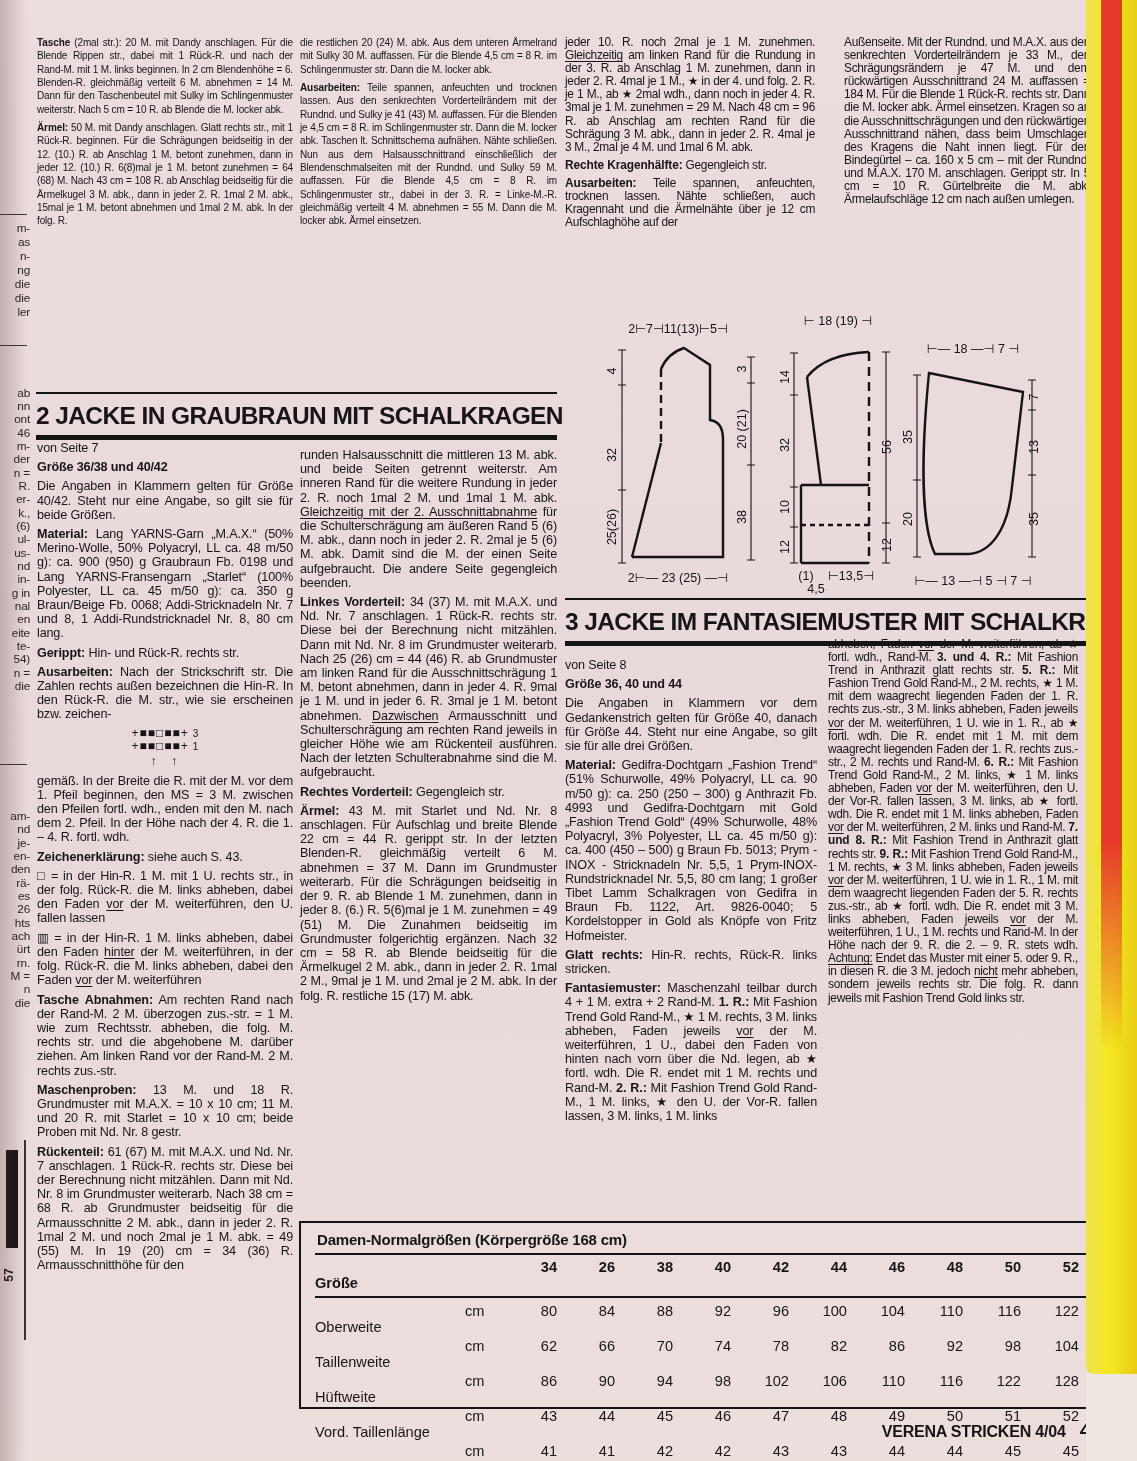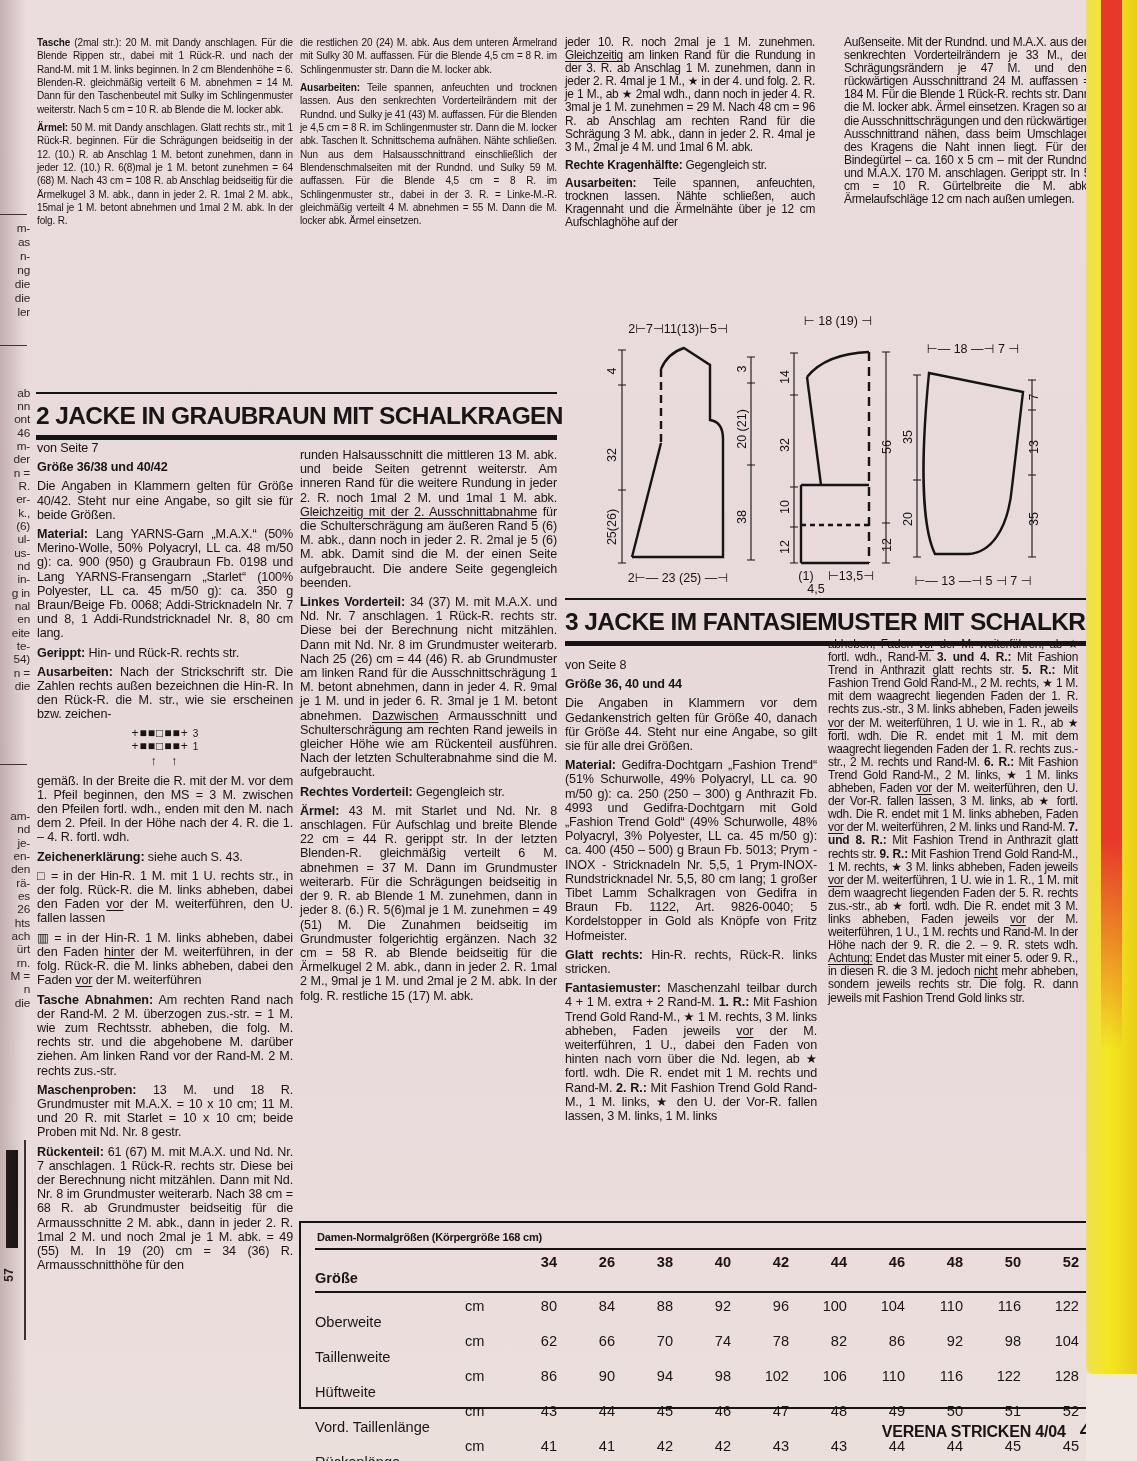--- a/index.html
+++ b/index.html
@@ -22,21 +22,21 @@
   
   .strick{text-align:center;margin:4px 0 7px 0;line-height:13px;font-size:12px;letter-spacing:1px;}
   .strick .snum{font-size:10px;margin-left:4px;letter-spacing:0;}
   .strick .sarrows{letter-spacing:14px;font-size:13px;margin-top:1px;padding-left:12px;}
   
   .schem{position:absolute;left:560px;top:295px;width:560px;height:302px;}
   .schem text{font-size:12.5px;fill:#161313;}
   
   .sizebox{position:absolute;left:299px;top:1221px;width:806px;height:188px;border:2.5px solid #141414;
         box-sizing:border-box;padding:8px 14px 6px 14px;font-size:14.6px;}
-  .tbl-title{font-weight:bold;font-size:11px;margin:0 0 5px 2px;letter-spacing:-.2px;}
+  .tbl-title{font-weight:bold;font-size:15px;margin:0 0 5px 2px;letter-spacing:-.2px;}
   .tbl-row{display:grid;grid-template-columns:150px 44px repeat(10,1fr);line-height:19px;}
   .tbl-row.hdr{font-weight:bold;border-top:2px solid #141414;border-bottom:2px solid #141414;
         padding:3px 0;margin-bottom:4px;}
   .tbl-row .lbl{grid-column:1;margin-top:16px;}
   .tbl-row.hdr .lbl{grid-column:1 / span 2;}
   .tbl-row .unit{text-align:left;}
   .tbl-row .num{text-align:right;padding-right:10px;}
   
   .footer{position:absolute;right:34px;top:1418px;display:flex;align-items:baseline;gap:14px;}
   .footer .brand{font-weight:bold;font-size:16px;letter-spacing:-.2px;}

